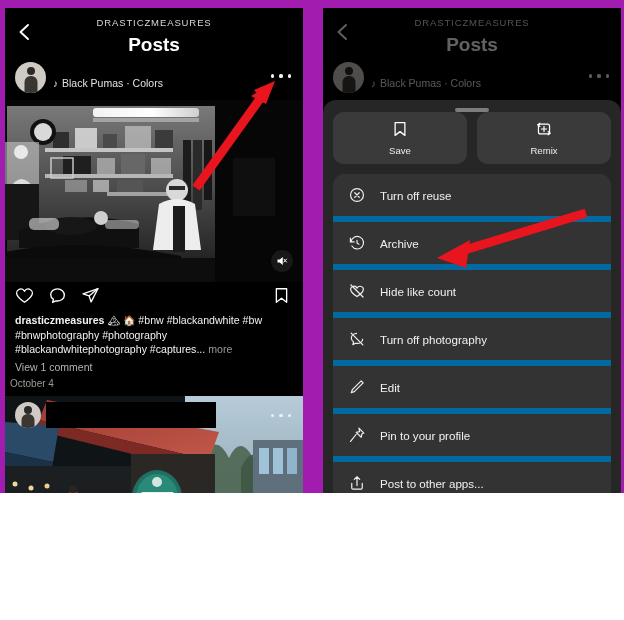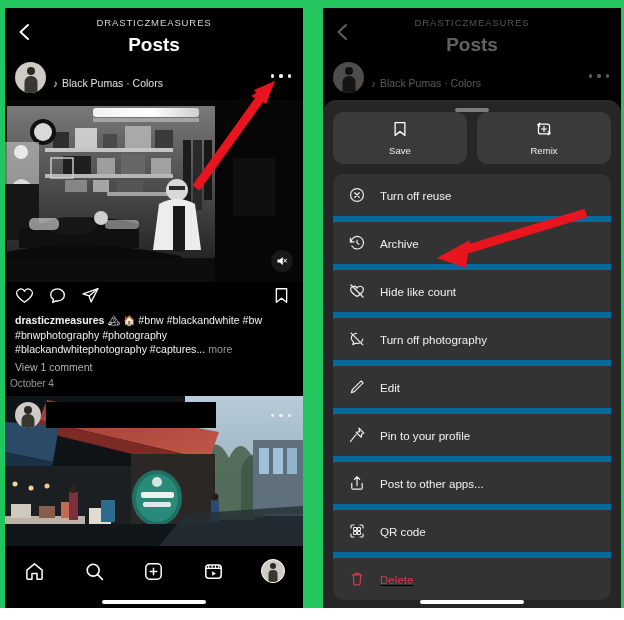--- a/index.html
+++ b/index.html
@@ -1,17 +1,17 @@
 <!DOCTYPE html>
 <html><head>
 <meta charset="utf-8">
 <style>
   html,body{margin:0;padding:0;background:#ffffff;}
   body{width:624px;height:620px;font-family:"Liberation Sans",sans-serif;-webkit-font-smoothing:antialiased;}
-  .stage{position:relative;width:624px;height:608px;overflow:hidden;background:#22c55e;}
+  .stage{position:relative;width:624px;height:493px;overflow:hidden;background:#a21caf;}
 
   
   .phone{position:absolute;background:#000;overflow:hidden;}
   #left-phone{left:5px;top:8px;width:298px;height:604px;}
   #right-phone{left:323px;top:8px;width:298px;height:604px;}
 
   
   .navbar{position:relative;height:48px;background:#000;}
   .back-chevron{position:absolute;left:10px;top:14px;width:20px;height:20px;}
   .back-chevron svg{display:block;}

